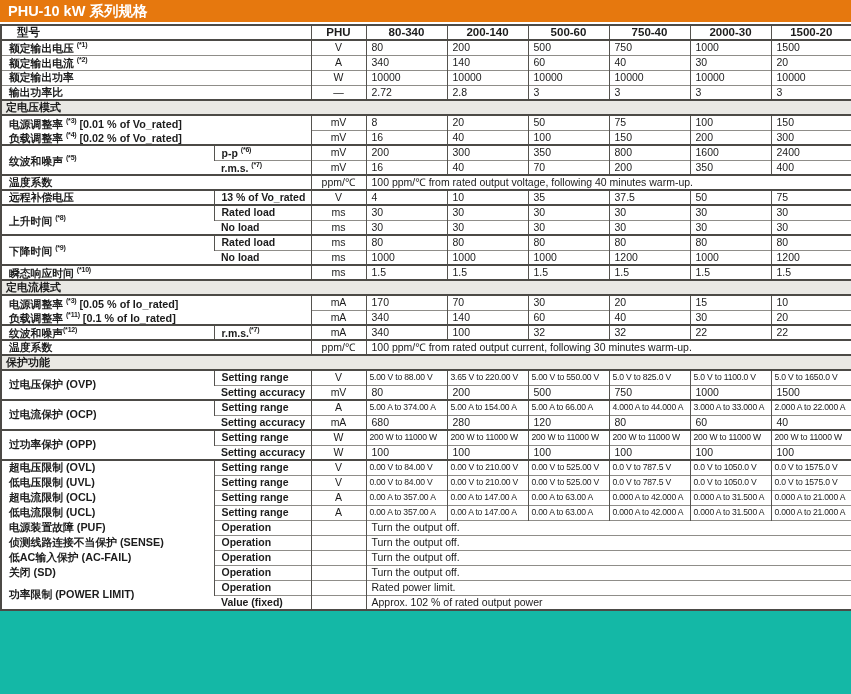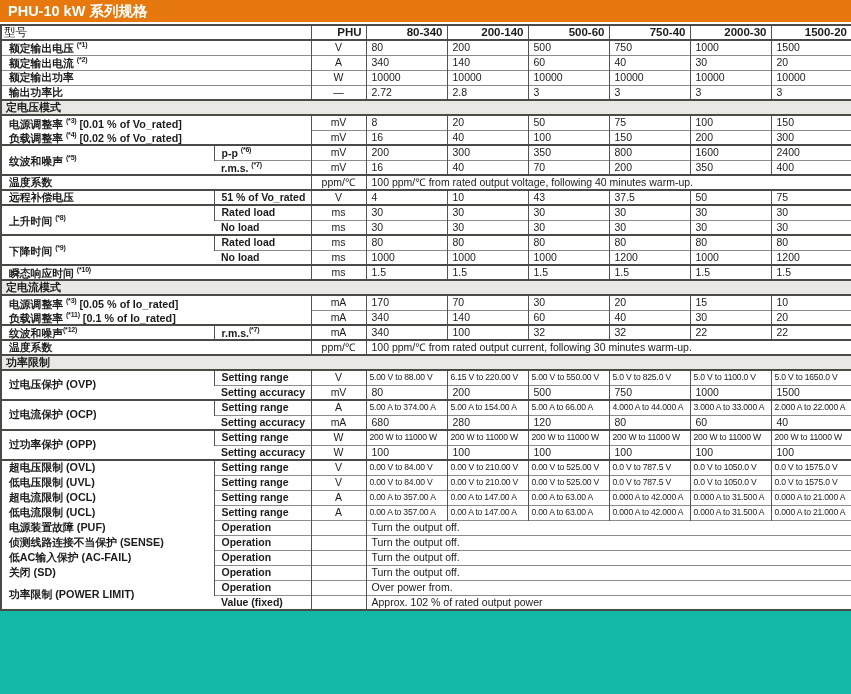--- a/index.html
+++ b/index.html
@@ -47,22 +47,22 @@
     box-sizing:border-box;
   }
   td:first-child { border-left:none; }
   tr.t2 > td { border-top:2px solid #4c4a46; }
   td.ht { border-top-style:hidden; }
   td.lbl { font-weight:bold; padding-left:7px; font-size:10.8px; }
   td.sub { font-weight:bold; padding-left:7px; }
   td.unit { text-align:center; padding:0 1px; }
   td.val { padding-left:5px; }
   td.vs { font-size:8.6px; letter-spacing:-0.2px; padding:0 2px 0 3px; }
-  td.hd { font-weight:bold; text-align:right; font-size:11.5px; }
-  td.hdl { font-weight:normal; padding-left:2px; font-size:11.5px; }
+  td.hd { font-weight:bold; text-align:center; font-size:11.5px; }
+  td.hdl { font-weight:bold; padding-left:15px; font-size:11.5px; }
   tr.section > td {
     background:#e9e8e4;
     font-weight:bold;
     font-size:11px;
   }
   .sup { font-size:7px; vertical-align:super; letter-spacing:-0.2px; }
 </style>
 </head>
 <body>
 
@@ -176,25 +176,25 @@
           <td class="val">350</td>
           <td class="val">400</td>
         </tr>
         <tr class="t2">
           <td colspan="2" class="lbl">温度系数</td>
           <td class="unit">ppm/℃</td>
           <td colspan="6" class="val">100 ppm/℃ from rated output voltage, following 40 minutes warm-up.</td>
         </tr>
         <tr class="t2">
           <td class="lbl">远程补偿电压</td>
-          <td class="sub">51 % of Vo_rated</td>
+          <td class="sub">13 % of Vo_rated</td>
           <td class="unit">V</td>
           <td class="val">4</td>
           <td class="val">10</td>
-          <td class="val">43</td>
+          <td class="val">35</td>
           <td class="val">37.5</td>
           <td class="val">50</td>
           <td class="val">75</td>
         </tr>
         <tr class="t2">
           <td rowspan="2" class="lbl">上升时间 <span class="sup">(*8)</span></td>
           <td class="sub">Rated load</td>
           <td class="unit">ms</td>
           <td class="val">30</td>
           <td class="val">30</td>
@@ -277,28 +277,28 @@
           <td class="val">32</td>
           <td class="val">22</td>
           <td class="val">22</td>
         </tr>
         <tr class="t2">
           <td colspan="2" class="lbl">温度系数</td>
           <td class="unit">ppm/℃</td>
           <td colspan="6" class="val">100 ppm/℃ from rated output current, following 30 minutes warm-up.</td>
         </tr>
         <tr class="section t2">
-          <td colspan="9">功率限制</td>
+          <td colspan="9">保护功能</td>
         </tr>
         <tr class="t2">
           <td rowspan="2" class="lbl">过电压保护 (OVP)</td>
           <td class="sub">Setting range</td>
           <td class="unit">V</td>
           <td class="vs">5.00 V to 88.00 V</td>
-          <td class="vs">6.15 V to 220.00 V</td>
+          <td class="vs">3.65 V to 220.00 V</td>
           <td class="vs">5.00 V to 550.00 V</td>
           <td class="vs">5.0 V to 825.0 V</td>
           <td class="vs">5.0 V to 1100.0 V</td>
           <td class="vs">5.0 V to 1650.0 V</td>
         </tr>
         <tr>
           <td class="sub">Setting accuracy</td>
           <td class="unit">mV</td>
           <td class="val">80</td>
           <td class="val">200</td>
@@ -414,21 +414,21 @@
         <tr>
           <td class="lbl ht">关闭 (SD)</td>
           <td class="sub">Operation</td>
           <td class="unit"></td>
           <td colspan="6" class="val">Turn the output off.</td>
         </tr>
         <tr>
           <td rowspan="2" class="lbl ht">功率限制 (POWER LIMIT)</td>
           <td class="sub">Operation</td>
           <td class="unit"></td>
-          <td colspan="6" class="val">Over power from.</td>
+          <td colspan="6" class="val">Rated power limit.</td>
         </tr>
         <tr>
           <td class="sub">Value (fixed)</td>
           <td class="unit"></td>
           <td colspan="6" class="val">Approx. 102 % of rated output power</td>
         </tr>
       </tbody>
   </table>
 </div>
 

